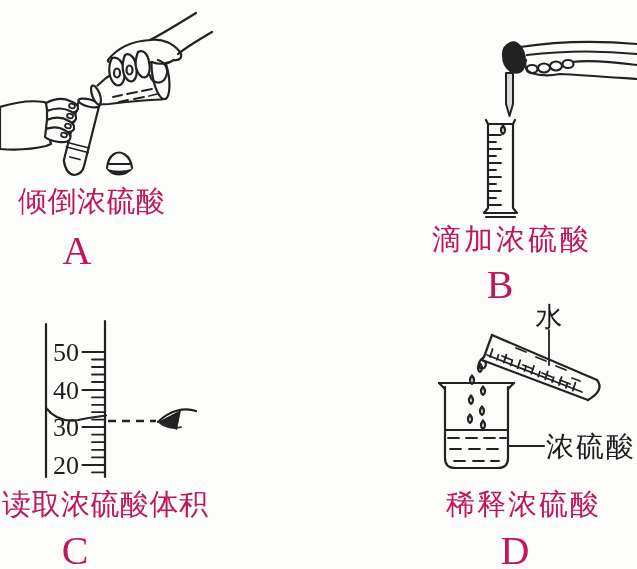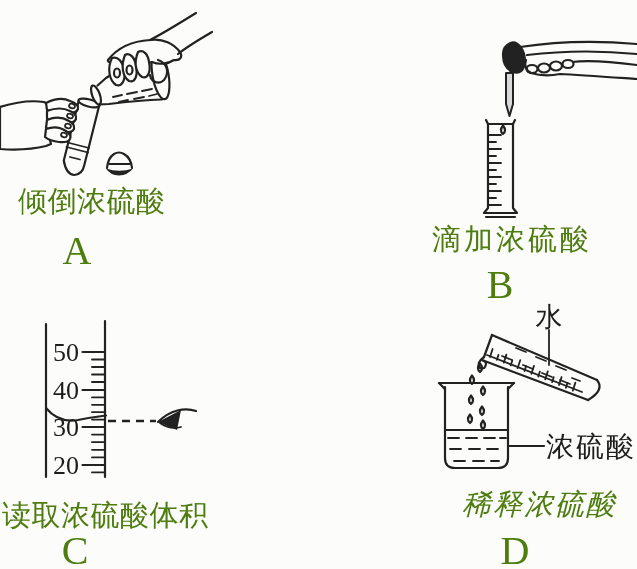--- a/index.html
+++ b/index.html
@@ -1,17 +1,17 @@
 <!DOCTYPE html>
 <html><head>
 <meta charset="utf-8">
 <style>
   html,body{margin:0;padding:0;background:#ffffff;}
   .fig{position:relative;width:637px;height:569px;background:#fcfcfa;overflow:hidden;
-       font-family:"Liberation Serif","DejaVu Serif",serif;color:#4d7c0f;}
+       font-family:"Liberation Serif","DejaVu Serif",serif;color:#be185d;}
   .panel{position:absolute;}
   #panel-a{left:0;top:0;width:320px;height:280px;}
   #panel-b{left:320px;top:0;width:317px;height:280px;margin-top:36px;}
   #panel-c{left:0;top:280px;width:320px;height:289px;}
   #panel-d{left:320px;top:280px;width:317px;height:289px;}
   .panel svg{position:absolute;left:0;top:0;}
   .caption{position:absolute;font-size:29px;letter-spacing:1px;white-space:nowrap;line-height:1;}
   .letter{position:absolute;font-size:40px;line-height:1;width:44px;text-align:center;}
   
   .ln{fill:none;stroke:#222;stroke-width:2.2;stroke-linecap:round;stroke-linejoin:round;}
@@ -170,21 +170,21 @@
         <text class="num" x="79" y="194" text-anchor="end">20</text>
       </g>
       <path class="ln" d="M46,128 C55,139 66,142 78,140 C88,138 98,136.5 106,135.5"></path>
       <path class="dash" d="M108,141 L156,141"></path>
       <g>
         <path class="ink" d="M158,142 L181,130 L177,150 Z"></path>
         <path class="ln" d="M158,142 C170,130 185,127 196,131"></path>
         <path class="thin" d="M160,143 C167,148 174,149 181,147"></path>
       </g>
     </svg>
-    <div class="caption" style="left:2px;top:221px;letter-spacing:0.5px;text-align:center;">读取浓硫酸体积</div>
+    <div class="caption" style="left:2px;top:210px;letter-spacing:0.5px;text-align:center;">读取浓硫酸体积</div>
     <div class="letter" style="left:53px;top:251px;">C</div>
   </section>
 
   <section class="panel" id="panel-d">
     <svg width="317" height="289" viewBox="0 0 317 289">
       <defs>
         <path id="dropD" d="M0,-4.5 C2.6,-1.2 3.2,1.4 0,4 C-3.2,1.4 -2.6,-1.2 0,-4.5 Z"></path>
       </defs>
 
       <text class="cjk" x="229" y="46" text-anchor="middle">水</text>
@@ -249,17 +249,17 @@
             <path d="M149,169 L160,169"></path>
           <path d="M167,169 L178,169"></path>
           <path d="M134,181 L145,181"></path>
             <path d="M153,181 L164,181"></path>
           <path d="M171,181 L179,181"></path>
         </g>
       </g>
       <path class="ln" d="M188,166 L224,166"></path>
       <text class="cjk" x="226" y="176" style="font-size:28px;letter-spacing:2px;">浓硫酸</text>
     </svg>
-    <div class="caption" style="left:142px;top:210px;letter-spacing:2px;font-style:italic;">稀释浓硫酸</div>
+    <div class="caption" style="left:126px;top:210px;letter-spacing:2px;">稀释浓硫酸</div>
     <div class="letter" style="left:173px;top:251px;">D</div>
   </section>
 
 </div>
 
 </body></html>

